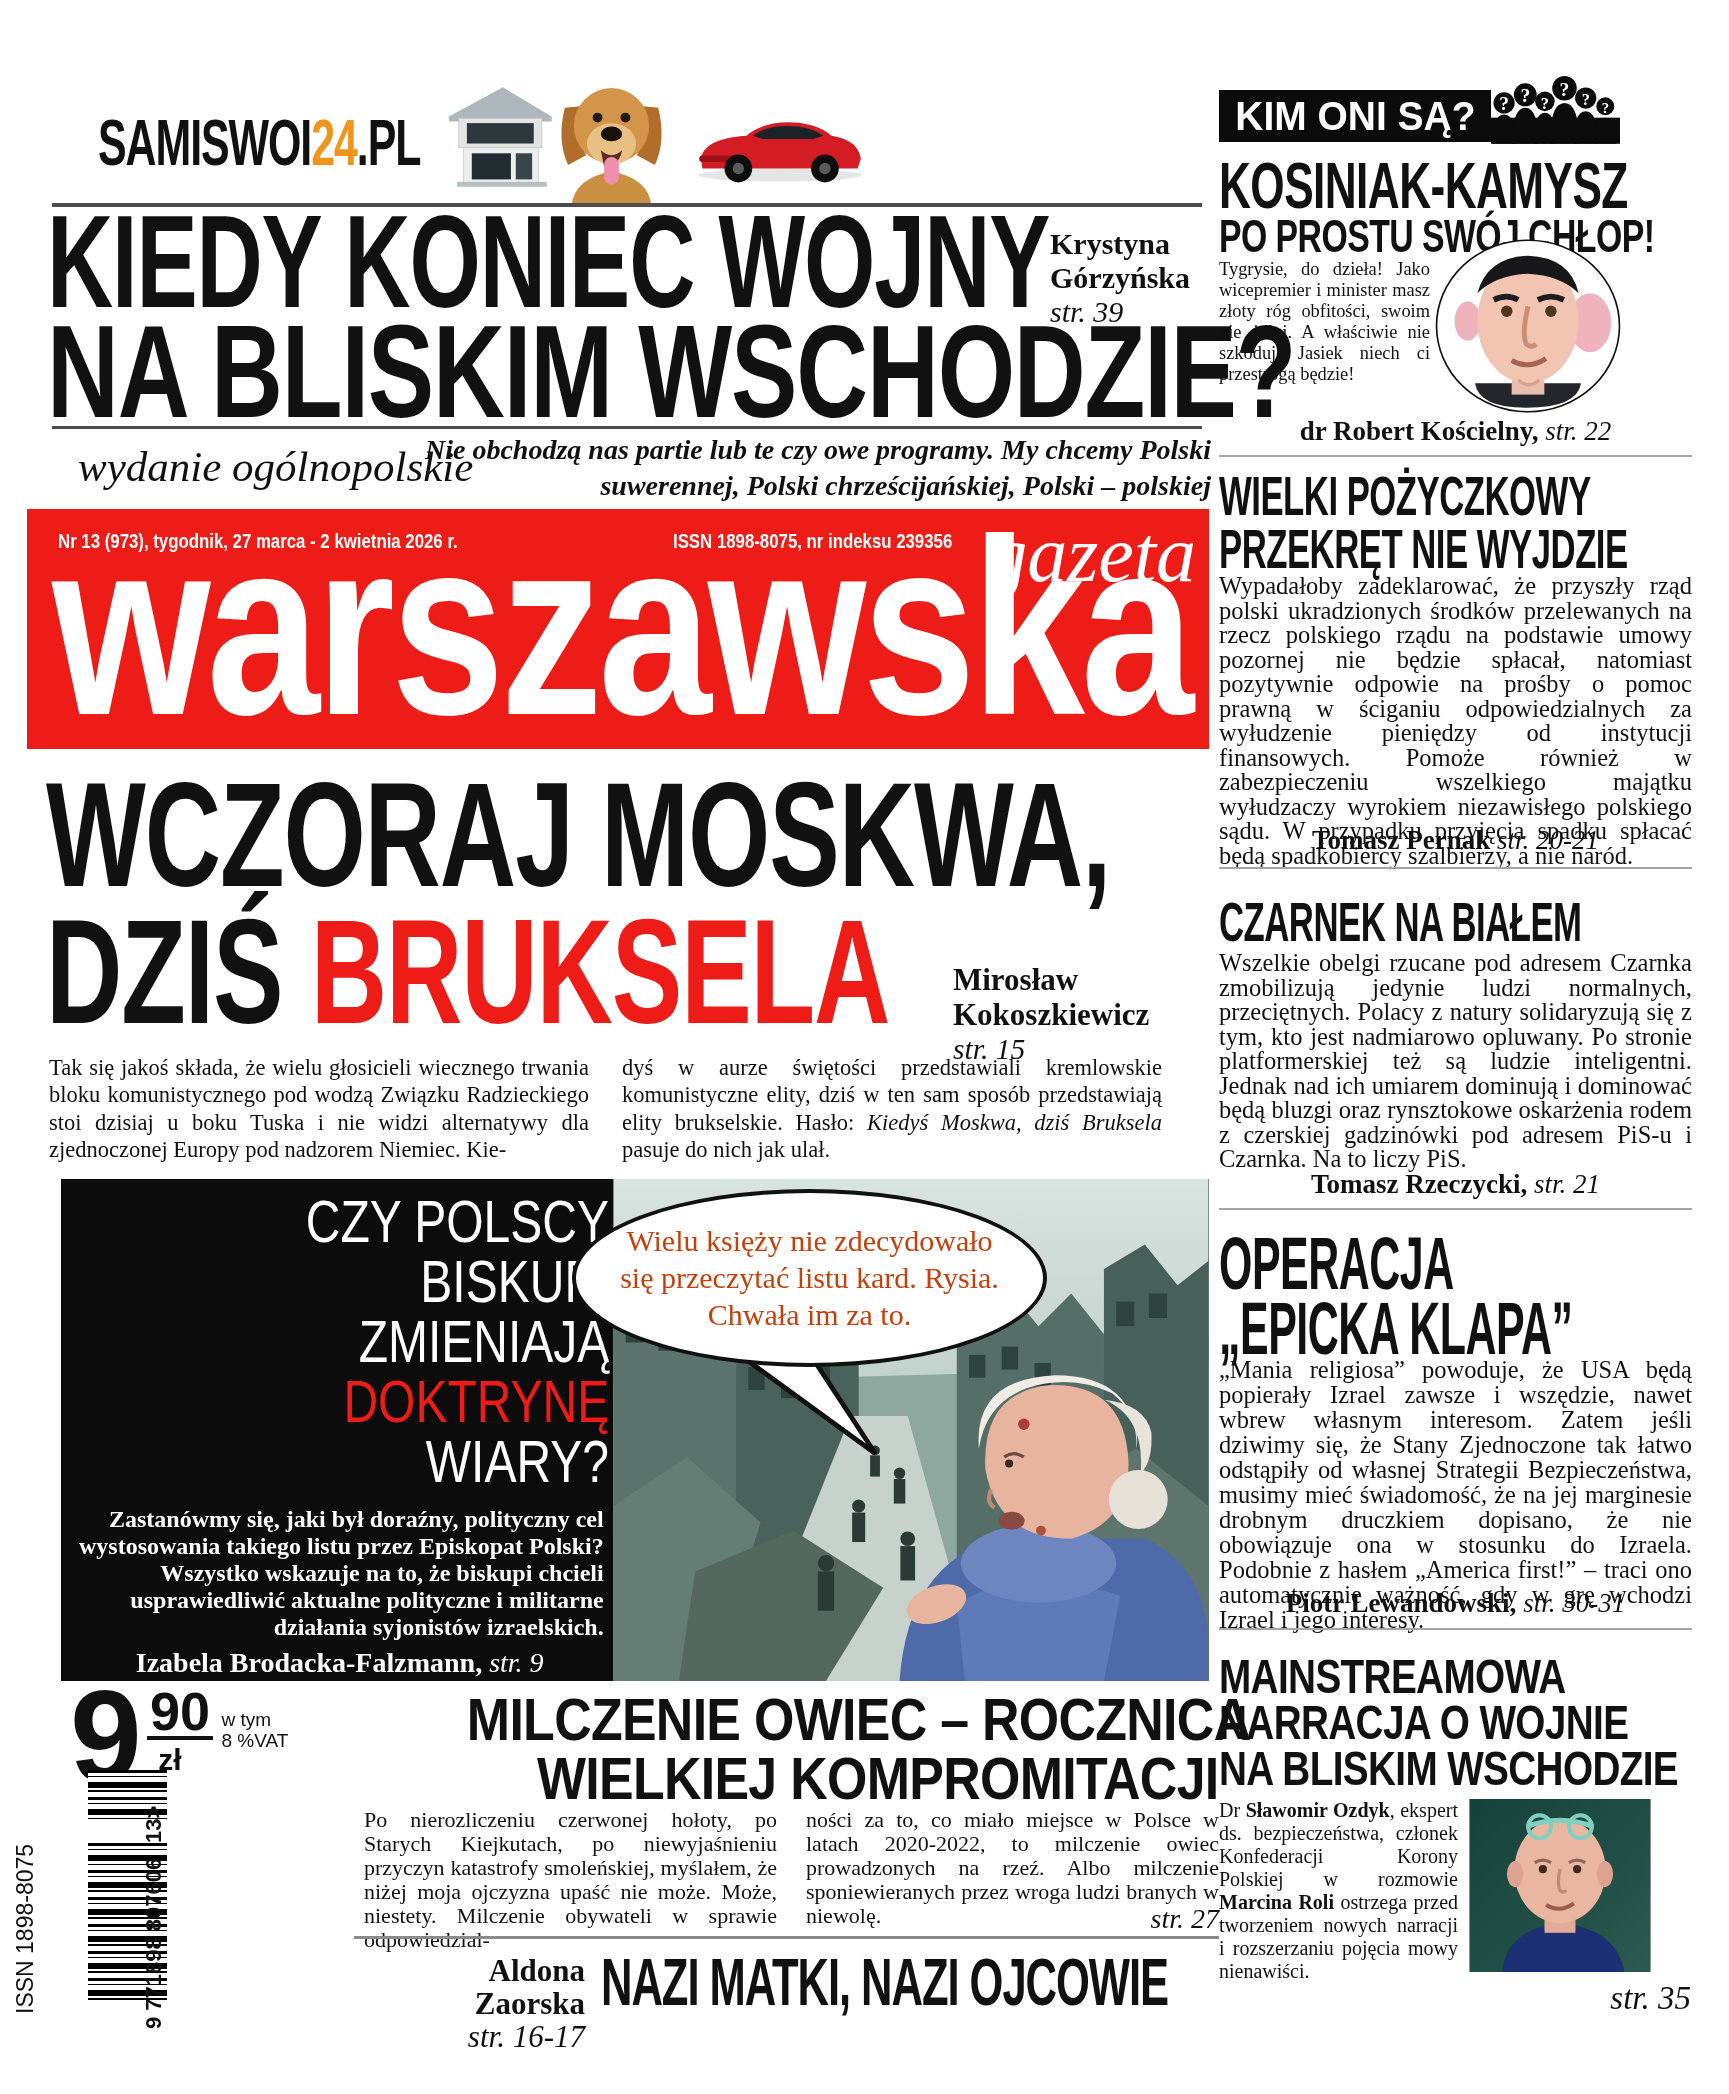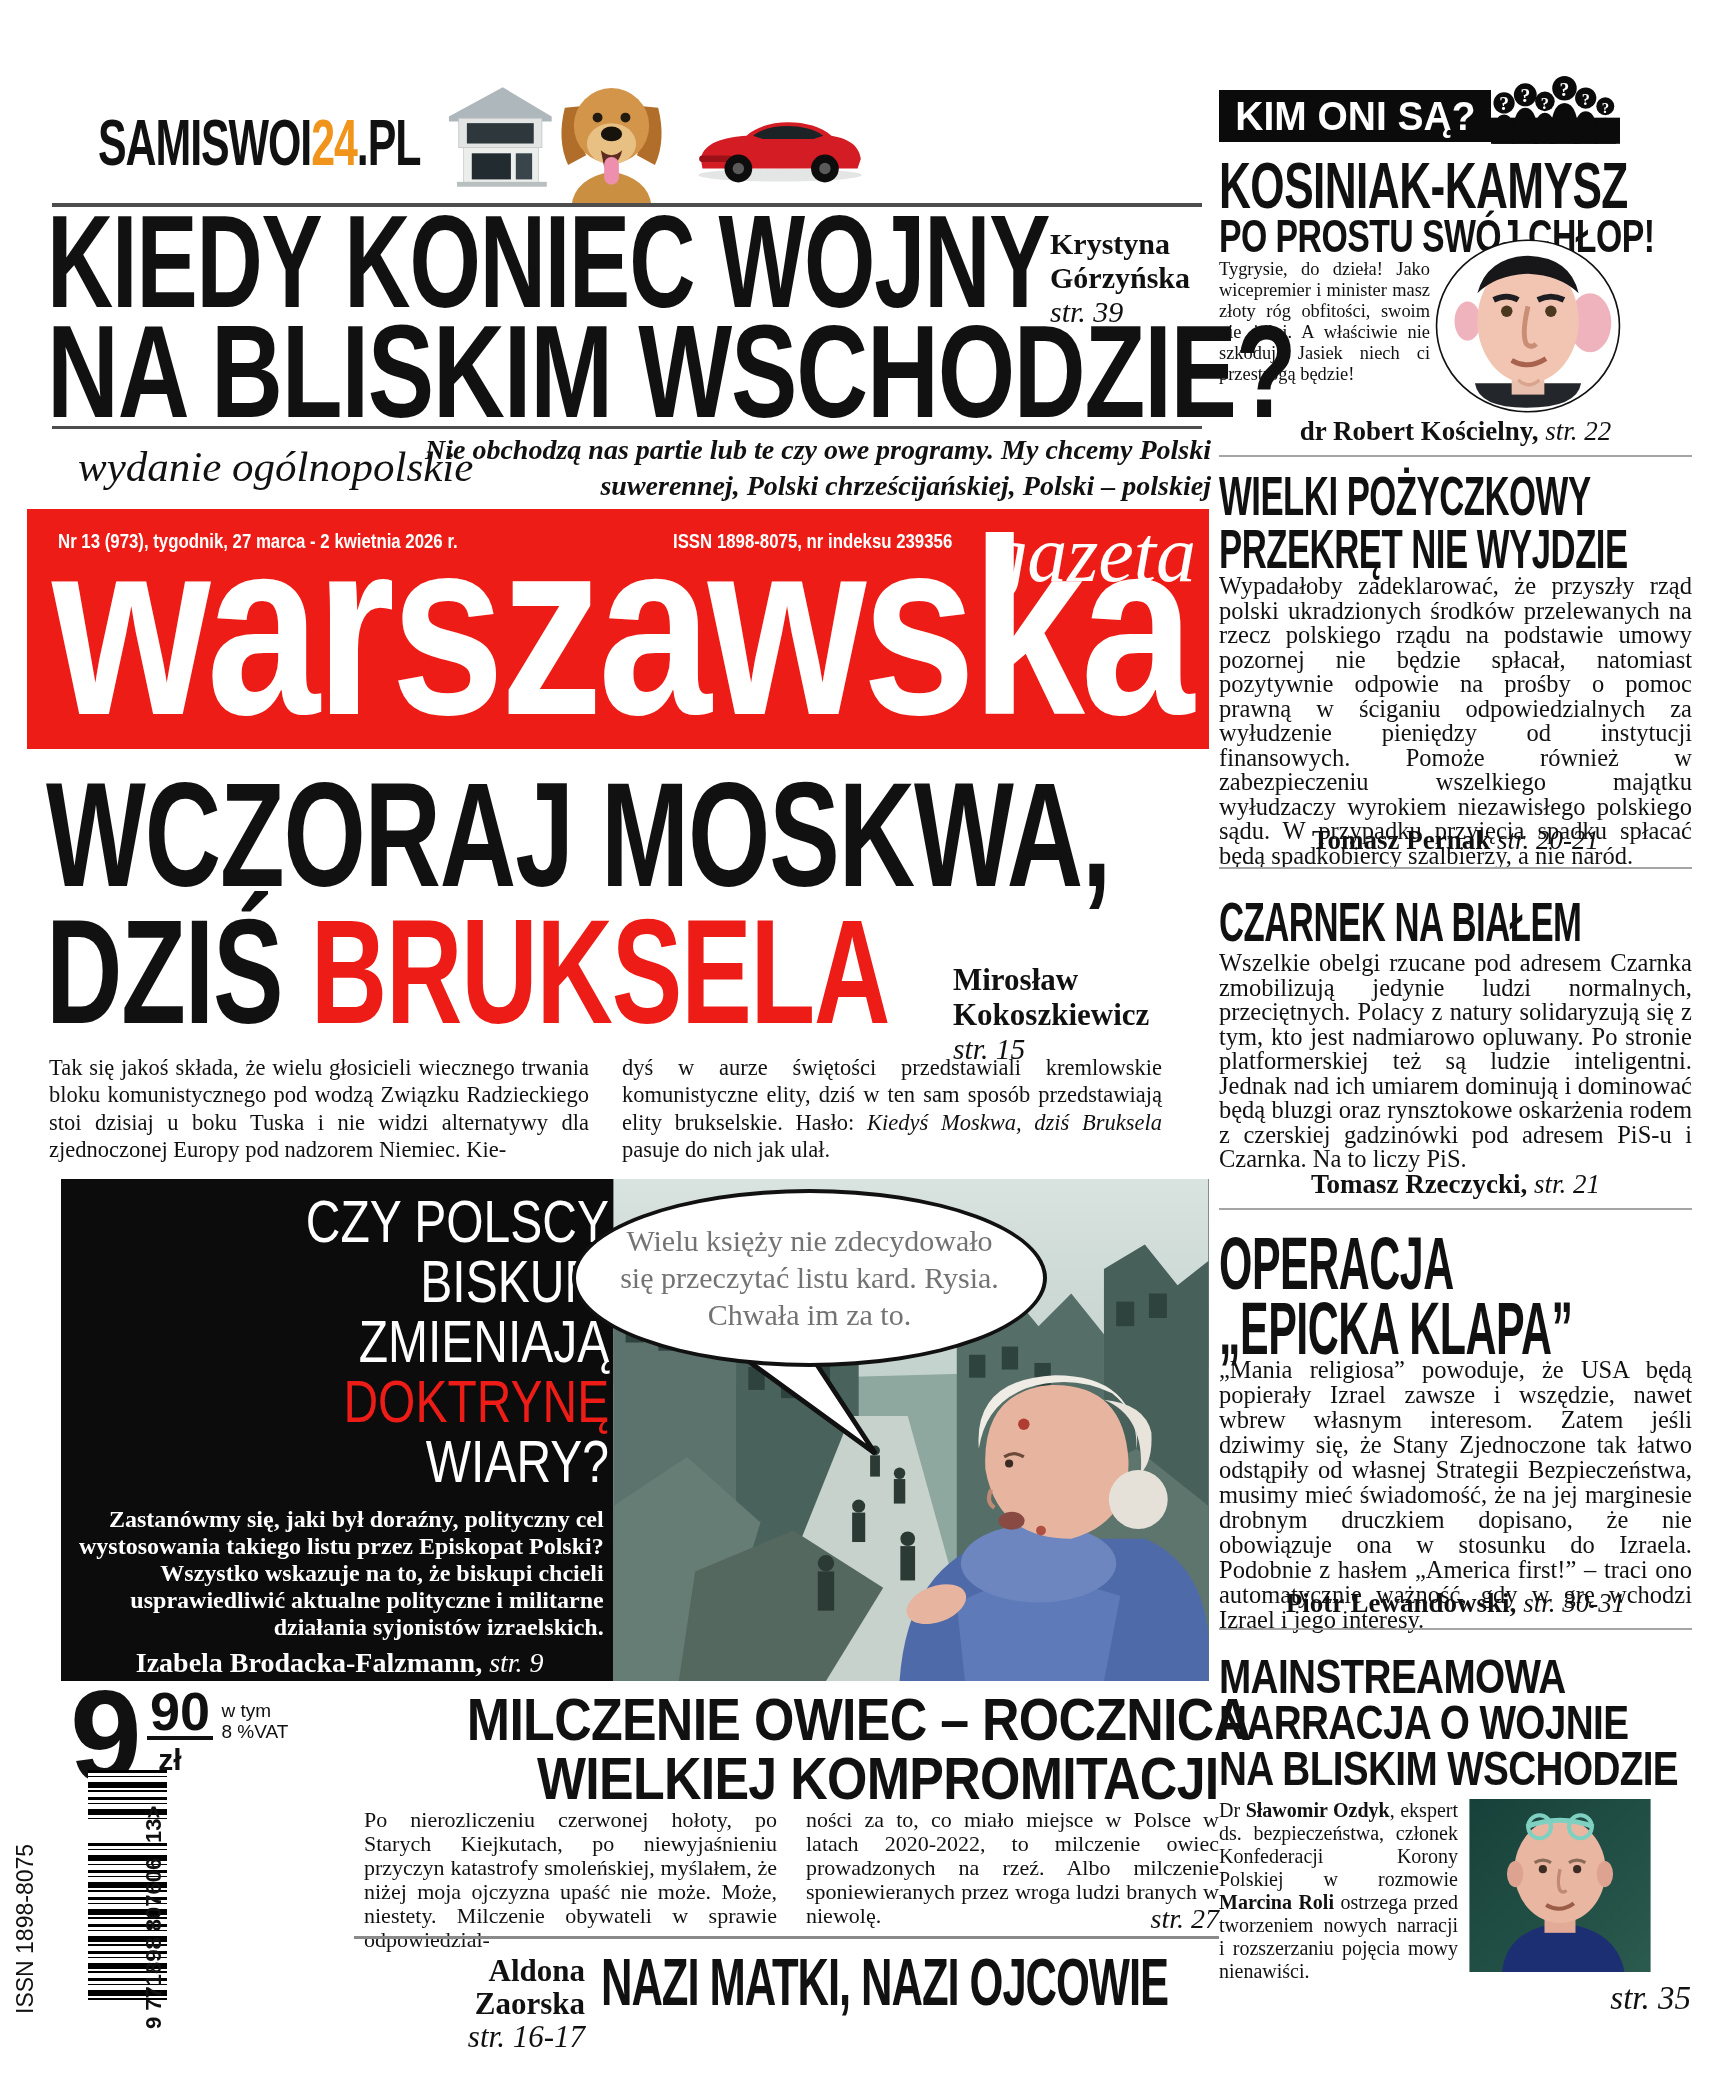--- a/index.html
+++ b/index.html
@@ -164,21 +164,21 @@
       <path d="M478 340 Q490 332 502 340" stroke="#6b4a3c" stroke-width="4" fill="none"></path>
       <circle cx="484" cy="348" r="5" fill="#3a2a22"></circle>
       <path d="M462 380 Q455 395 466 402" stroke="#c08a74" stroke-width="5" fill="none"></path>
       <ellipse cx="487" cy="418" rx="16" ry="11" fill="#8a4a44"></ellipse>
       <circle cx="523" cy="430" r="6" fill="#b05040"></circle>
 
       <ellipse cx="395" cy="520" rx="38" ry="22" fill="#e7b59f" transform="rotate(-20 395 520)"></ellipse>
     </svg>
 
     <div class="bubble">
-      <div class="serif" style="font-size:30px;line-height:37px;padding:8.2px 39px;color:#737373">Wielu księży nie zdecydowało się przeczytać listu kard. Rysia. Chwała im za to.</div>
+      <div class="serif" style="font-size:30px;line-height:37px;padding:8.2px 39px;color:#c2410c">Wielu księży nie zdecydowało się przeczytać listu kard. Rysia. Chwała im za to.</div>
     </div>
     <svg class="abs" style="left:663px;top:175px;z-index:2" width="164" height="106" viewBox="0 0 200 130">
       <path d="M20 2 L110 8 L185 122 Z" fill="#fff" stroke="#111" stroke-width="6"></path>
     </svg>
 
     <div class="abs" style="left:12.3px;top:13px;width:536px;text-align:right;font-size:60px;line-height:55px;font-weight:400;letter-spacing:0">
       <div><span class="cond r white" style="--sx:.8">CZY POLSCY</span></div>
       <div><span class="cond r white" style="--sx:.8">BISKUPI</span></div>
       <div><span class="cond r white" style="--sx:.8">ZMIENIAJĄ</span></div>
       <div><span class="cond r red" style="--sx:.8">DOKTRYNĘ</span></div>
@@ -189,21 +189,21 @@
       <span class="b">Izabela Brodacka-Falzmann,</span> <span class="it">str. 9</span>
     </div>
   </div>
 
   <div class="abs" style="left:70px;top:1687px;display:flex;align-items:flex-start">
     <div class="b" style="font-size:129px;line-height:98px">9</div>
     <div style="margin-left:4.9px">
       <div class="b" style="font-size:54px;line-height:49px;border-bottom:4.9px solid #111;padding:0 3.3px">90</div>
       <div class="b" style="font-size:30px;line-height:39px;padding-left:11.5px">zł</div>
     </div>
-    <div style="margin-left:8.2px;margin-top:13px;font-size:19px;line-height:21px">
+    <div style="margin-left:8.2px;margin-top:22px;font-size:19px;line-height:21px">
       <div>w tym</div>
       <div>8 %VAT</div>
     </div>
   </div>
 
   <div>
     <div class="vtext" style="left:39px;top:1987px;font-size:23px;font-weight:400">ISSN 1898-8075</div>
     <div class="bars" style="top:1770px;height:52px"></div>
     <div class="vtext" style="left:167px;top:1817px;font-size:22px">13&gt;</div>
     <div class="bars" style="top:1843px;height:157px"></div>

